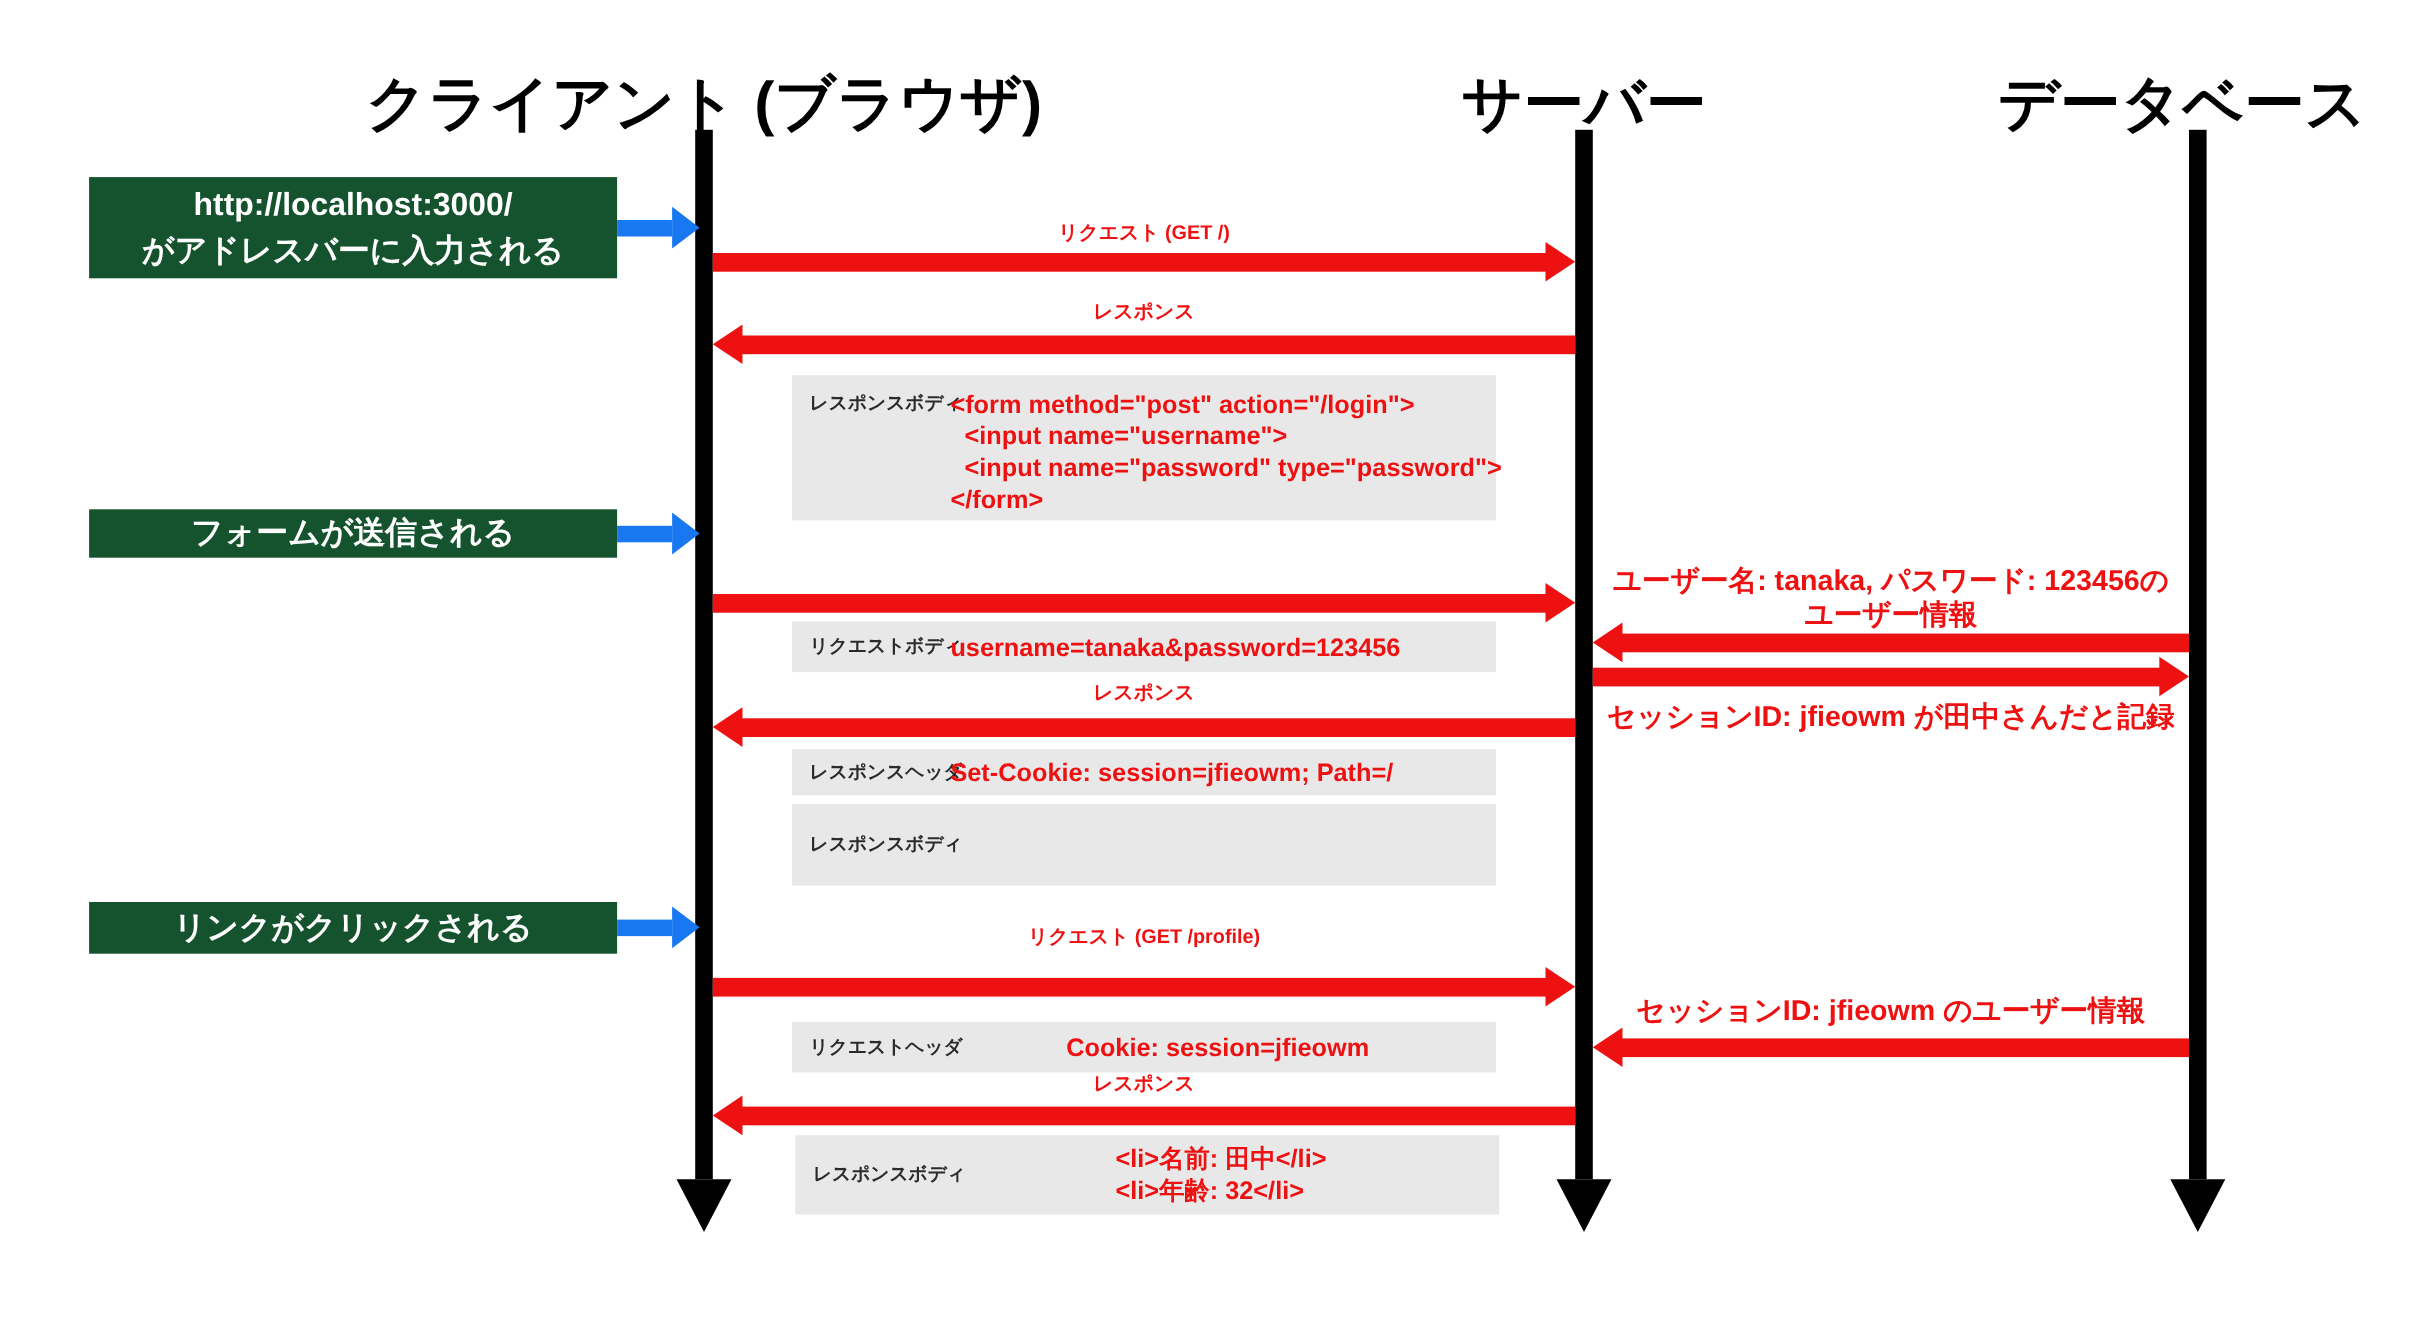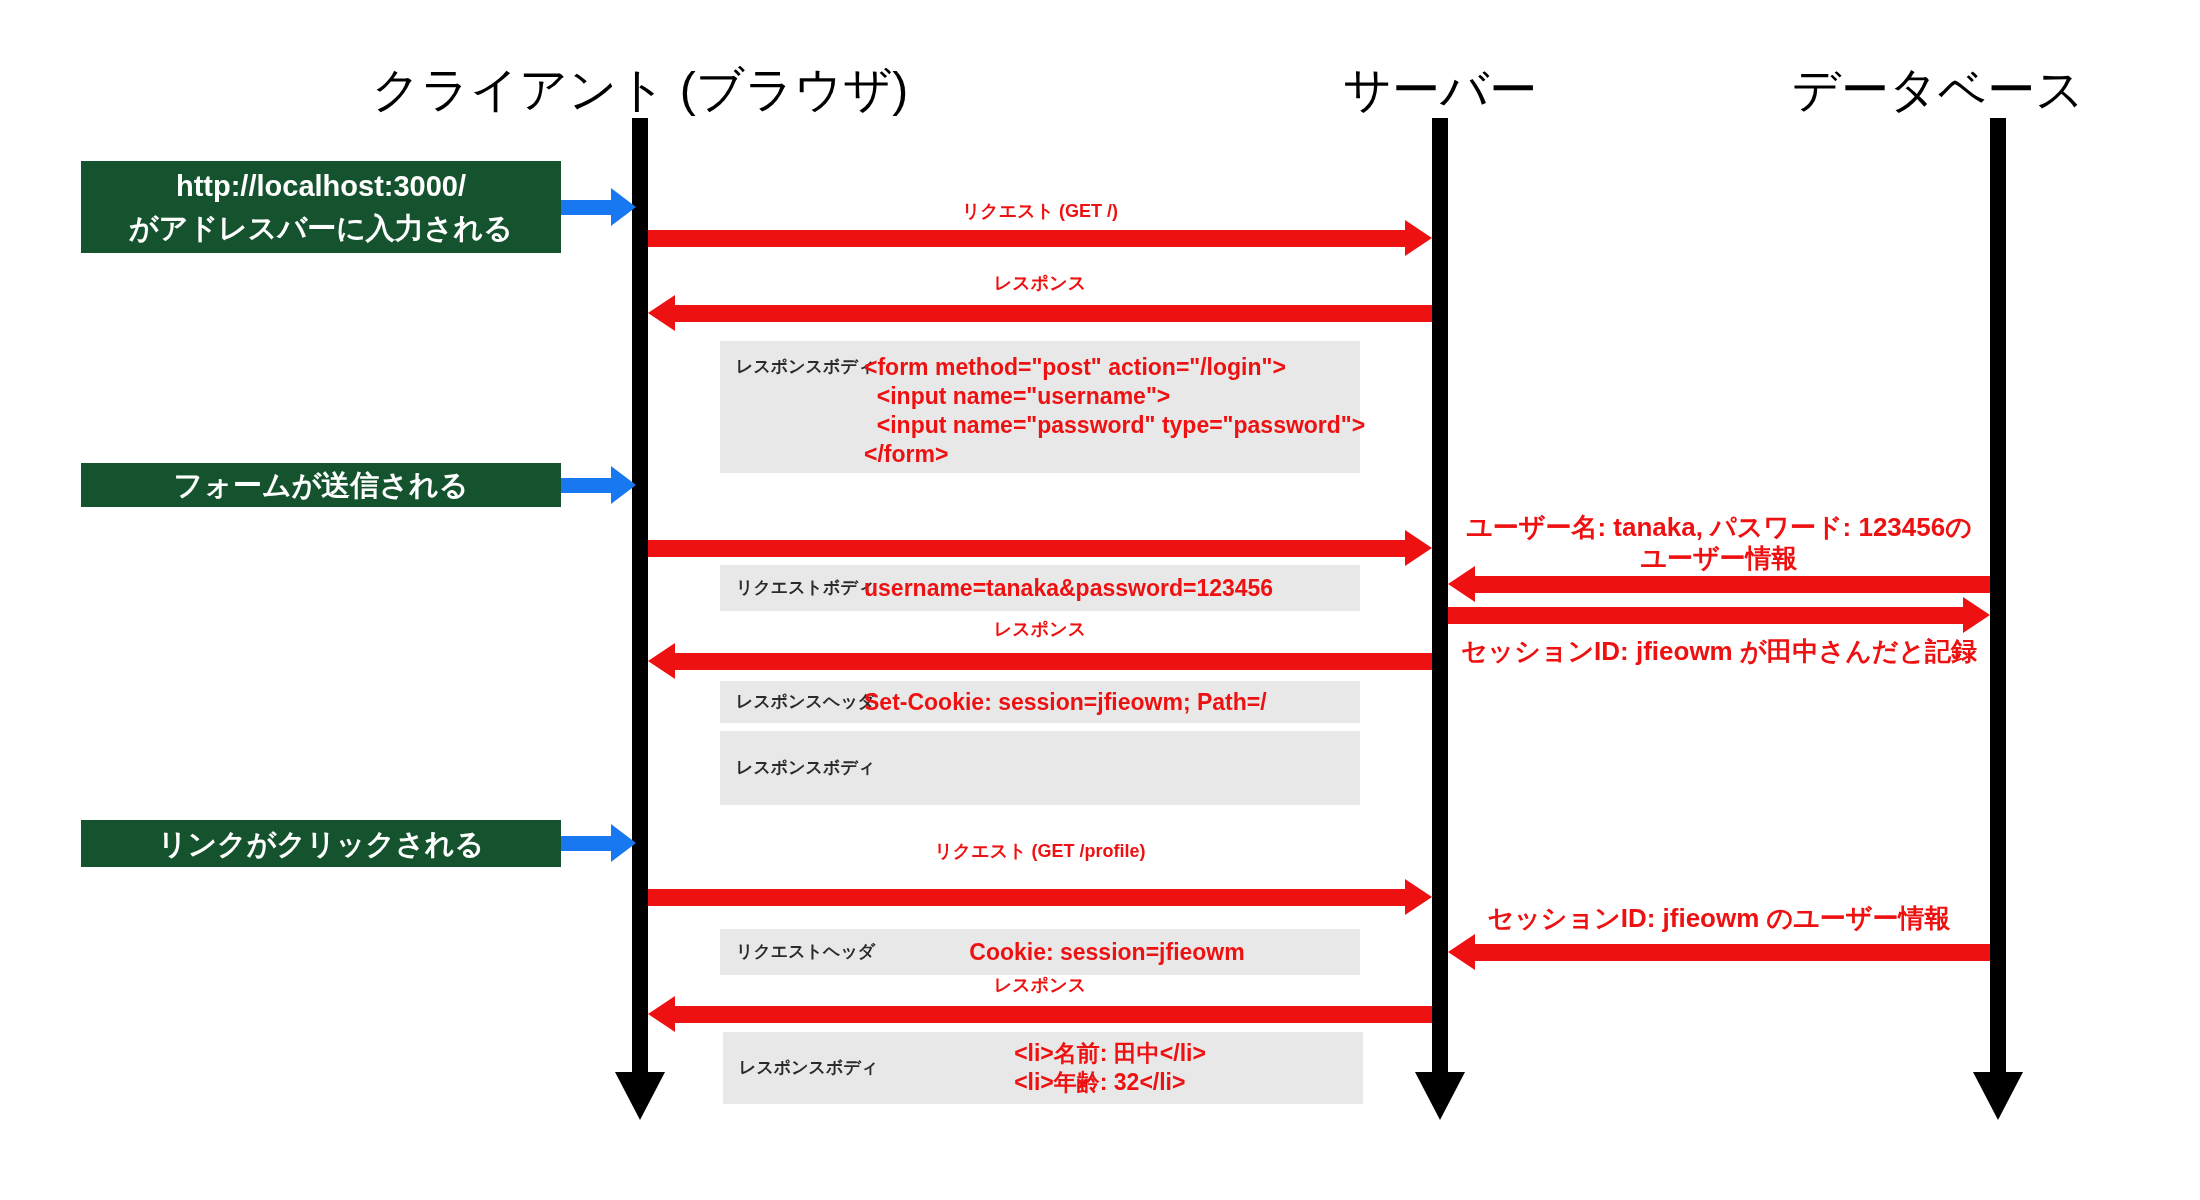--- a/index.html
+++ b/index.html
@@ -4,21 +4,21 @@
 <style>
   html,body{margin:0;padding:0;background:#fff;}
   #stage{position:relative;width:2200px;height:1200px;background:#ffffff;overflow:hidden;
          font-family:"Liberation Sans","DejaVu Sans",sans-serif;}
 
   
   .lifeline{position:absolute;top:118px;width:16px;height:954px;background:#000;}
   .lifeline-head{position:absolute;top:1072px;width:0;height:0;
       border-left:25px solid transparent;border-right:25px solid transparent;border-top:48px solid #000;}
   .actor-title{position:absolute;top:58px;transform:translateX(-50%);
-      font-size:48px;font-weight:normal;color:#000;white-space:nowrap;}
+      font-size:55px;font-weight:bold;color:#000;white-space:nowrap;}
 
   
   .event-box{position:absolute;left:81px;width:480px;background:#14532d;color:#fff;font-weight:bold;
       text-align:center;display:flex;flex-direction:column;justify-content:center;}
   .event-box .ln{font-size:29px;line-height:42px;white-space:nowrap;}
   .blue-shaft{position:absolute;left:561px;width:50px;height:15px;background:#1878f2;}
   .blue-head{position:absolute;left:611px;width:0;height:0;
       border-top:19px solid transparent;border-bottom:19px solid transparent;border-left:25px solid #1878f2;}
 
   
@@ -42,21 +42,21 @@
   .payload.centerc .pcodewrap{display:flex;justify-content:center;}
   .pcode{color:#ee1111;font-weight:bold;font-size:23px;line-height:29px;white-space:pre;}
 </style>
 </head>
 <body>
 
 <div id="stage">
 
   <div class="actor-title" style="left:640px;">クライアント (ブラウザ)</div>
   <div class="actor-title" style="left:1440px;">サーバー</div>
-  <div class="actor-title" style="left:1938px;">データベース</div>
+  <div class="actor-title" style="left:1984px;">データベース</div>
 
   <div class="lifeline" style="left:632px;"></div>
   <div class="lifeline-head" style="left:615px;"></div>
   <div class="lifeline" style="left:1432px;"></div>
   <div class="lifeline-head" style="left:1415px;"></div>
   <div class="lifeline" style="left:1990px;"></div>
   <div class="lifeline-head" style="left:1973px;"></div>
 
   <div class="event-box" style="top:161px;height:92px;">
     <div class="ln">http://localhost:3000/</div>

